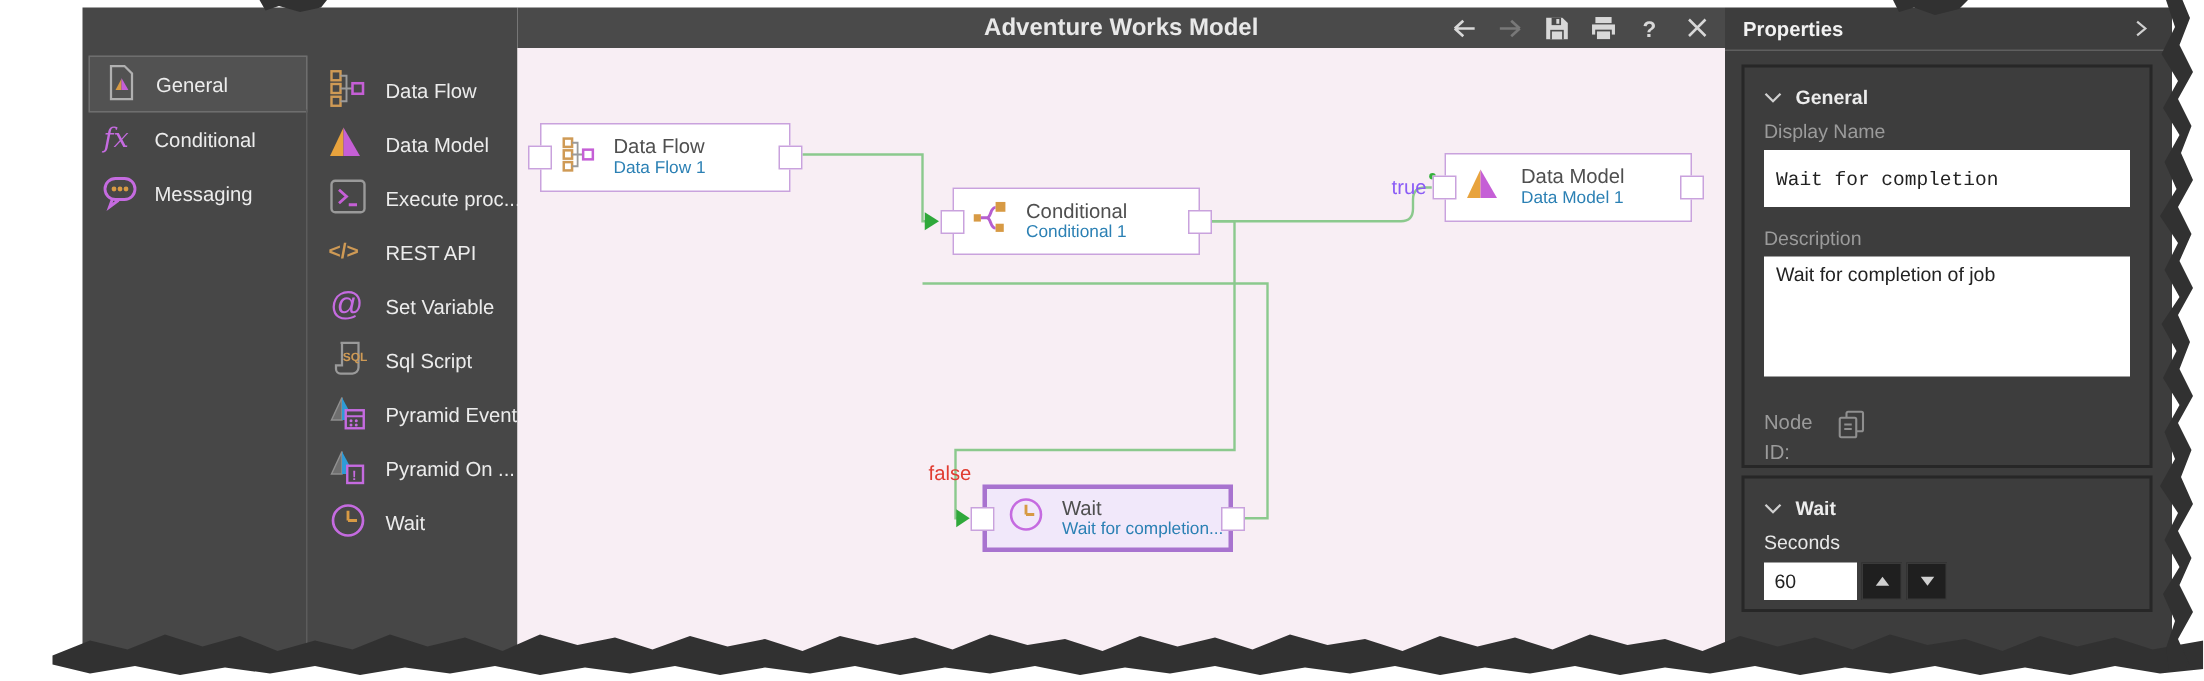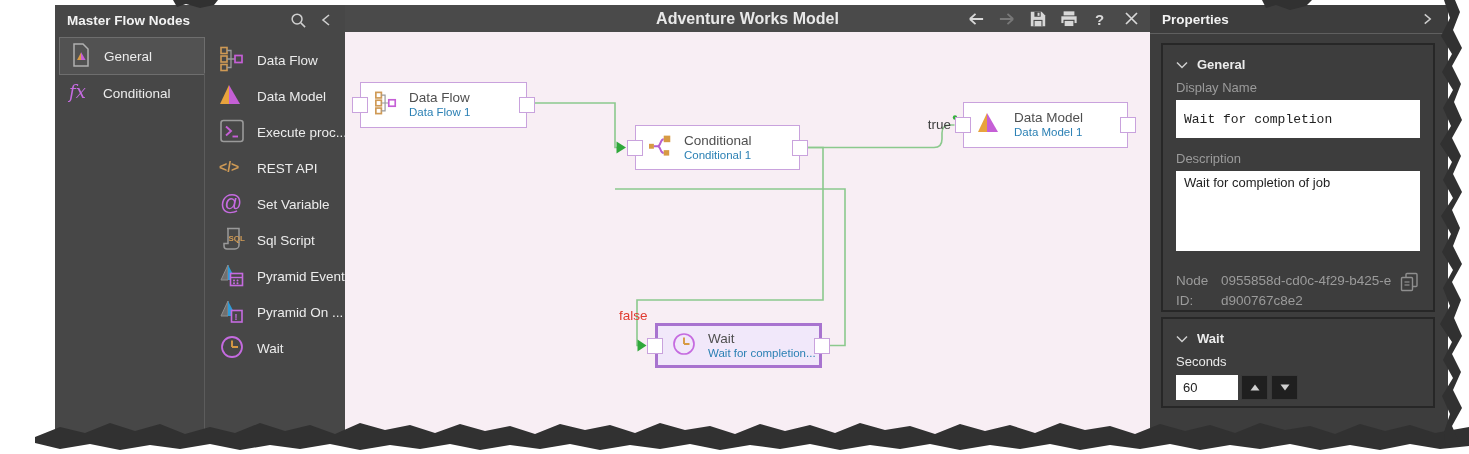--- a/index.html
+++ b/index.html
@@ -20,21 +20,21 @@
 
   
   .canvas-panel{position:absolute;left:345px;top:5px;width:805px;height:435px;}
   .canvas-header{position:absolute;left:0;top:0;right:0;height:27px;background:#4a4a4a;}
   .canvas-title{position:absolute;left:0;right:0;top:0;height:27px;line-height:27px;text-align:center;color:#e8e8e8;font-size:16px;font-weight:bold;}
   .toolbar{position:absolute;right:10px;top:0;height:27px;display:flex;align-items:center;gap:13px;}
   .tbtn{display:flex;align-items:center;justify-content:center;width:18px;height:18px;}
   .canvas-body{position:absolute;left:0;top:27px;right:0;bottom:0;background:#f8eef4;}
   .edges{position:absolute;left:0;top:0;width:805px;height:408px;pointer-events:none;}
   .edge-label{position:absolute;font-size:13.5px;z-index:3;}
-  .edge-label.t{color:#404040;}
+  .edge-label.t{color:#8b5cf6;}
   .edge-label.f{color:#e03c31;}
 
   .fnode{position:absolute;background:#fff;border:1.5px solid #c9a2dd;z-index:2;display:flex;align-items:center;padding-left:13px;box-sizing:border-box;}
   .fnode.selected{border:3.5px solid #a873cf;background:#f1e8fa;}
   .port{position:absolute;width:16px;height:16px;background:#fff;border:1.5px solid #c9a2dd;box-sizing:border-box;top:50%;margin-top:-8px;}
   .port.l{left:-9px;} .port.r{right:-9px;}
   .ntext{margin-left:11px;line-height:1.2;}
   .ntitle{font-size:13.5px;color:#4f4f4f;}
   .nsub{font-size:11.5px;color:#2b80b4;}
 
@@ -59,55 +59,51 @@
 
   
   .torn{position:absolute;left:0;top:0;width:1469px;height:454px;pointer-events:none;z-index:10;}
 </style>
 </head>
 <body>
 
 <div class="stage">
 
   <aside class="palette">
-    <div class="palette-header">
-      <span class="palette-title">Master Flow Nodes</span>
-      <span class="ph-icons">
-        <span class="tbtn">
-          <svg width="17" height="17" viewBox="0 0 18 18">
-              <circle cx="7.5" cy="7.5" r="5.2" fill="none" stroke="#cfcfcf" stroke-width="1.6"></circle>
-              <line x1="11.5" y1="11.5" x2="16" y2="16" stroke="#cfcfcf" stroke-width="1.6"></line>
-            </svg>
-        </span>
-        <span class="tbtn">
-          <svg width="12" height="14" viewBox="0 0 12 14">
-              <polyline points="9,2 3,7 9,12" fill="none" stroke="#cfcfcf" stroke-width="1.6"></polyline>
-            </svg>
-        </span>
-      </span>
-    </div>
 
     <div class="cat-col">
       <div class="cat-item selected">
         <span>
           <svg width="26" height="26" viewBox="0 0 26 26">
               <path d="M6,2 h9 l5,5 v17 h-14 z" fill="none" stroke="#b0b0b0" stroke-width="1.5"></path>
               <polygon points="9,18 13,10.5 13,18" fill="#d79a44"></polygon>
               <polygon points="13,18 13,10 17.6,18" fill="#c55fd6"></polygon>
             </svg>
         </span>
         <span>General</span>
       </div>
       <div class="cat-item">
         <span>
           <svg width="26" height="26" viewBox="0 0 26 26">
               <text x="2" y="19" font-family="DejaVu Serif, serif" font-style="italic" font-size="18" fill="#c56be0">fx</text>
             </svg>
         </span>
         <span>Conditional</span>
+      </div>
+      <div class="cat-item">
+        <span>
+          <svg width="26" height="26" viewBox="0 0 26 26">
+              <rect x="3" y="4" width="20" height="14" rx="7" fill="none" stroke="#c56be0" stroke-width="1.9"></rect>
+              <path d="M8,17.5 L6,23 L12,18.5" fill="none" stroke="#c56be0" stroke-width="1.9"></path>
+              <circle cx="9" cy="11" r="1.6" fill="#d79a44"></circle>
+              <circle cx="13" cy="11" r="1.6" fill="#d79a44"></circle>
+              <circle cx="17" cy="11" r="1.6" fill="#d79a44"></circle>
+            </svg>
+        </span>
+        <span>Messaging</span>
       </div>
     </div>
     <div class="vsep"></div>
 
     <div class="node-col">
       <div class="node-item">
         <span>
           <svg width="26" height="26" viewBox="0 0 26 26">
               <rect x="2" y="1.5" width="6" height="6" fill="none" stroke="#cf9a55" stroke-width="1.6"></rect>
               <rect x="2" y="10" width="6" height="6" fill="none" stroke="#cf9a55" stroke-width="1.6"></rect>
@@ -340,21 +336,20 @@
             <polyline points="1,1.5 6,6.5 11,1.5" fill="none" stroke="#cfcfcf" stroke-width="1.5"></polyline>
           </svg>
         <span>General</span>
       </div>
       <label class="plabel">Display Name</label>
       <input class="pinput" value="Wait for completion" style="">
       <label class="plabel" style="margin-top:13px;">Description</label>
       <textarea class="ptextarea" style="">Wait for completion of job</textarea>
       <div class="nodeid-row">
         <span class="nid-label">Node ID:</span>
-        <span class="nid-value">0955858d-cd0c-4f29-b425-ed900767c8e2</span>
         <span style="margin-left:2px;">
           <svg width="22" height="22" viewBox="0 0 22 22">
               <rect x="8" y="2.5" width="11" height="13" rx="1" fill="none" stroke="#8f8f8f" stroke-width="1.4"></rect>
               <rect x="3.5" y="6.5" width="11" height="13" rx="1" fill="#3d3d3d" stroke="#8f8f8f" stroke-width="1.4"></rect>
               <line x1="6.5" y1="11" x2="11.5" y2="11" stroke="#8f8f8f" stroke-width="1.2"></line>
               <line x1="6.5" y1="14" x2="11.5" y2="14" stroke="#8f8f8f" stroke-width="1.2"></line>
             </svg>
         </span>
       </div>
     </div>

